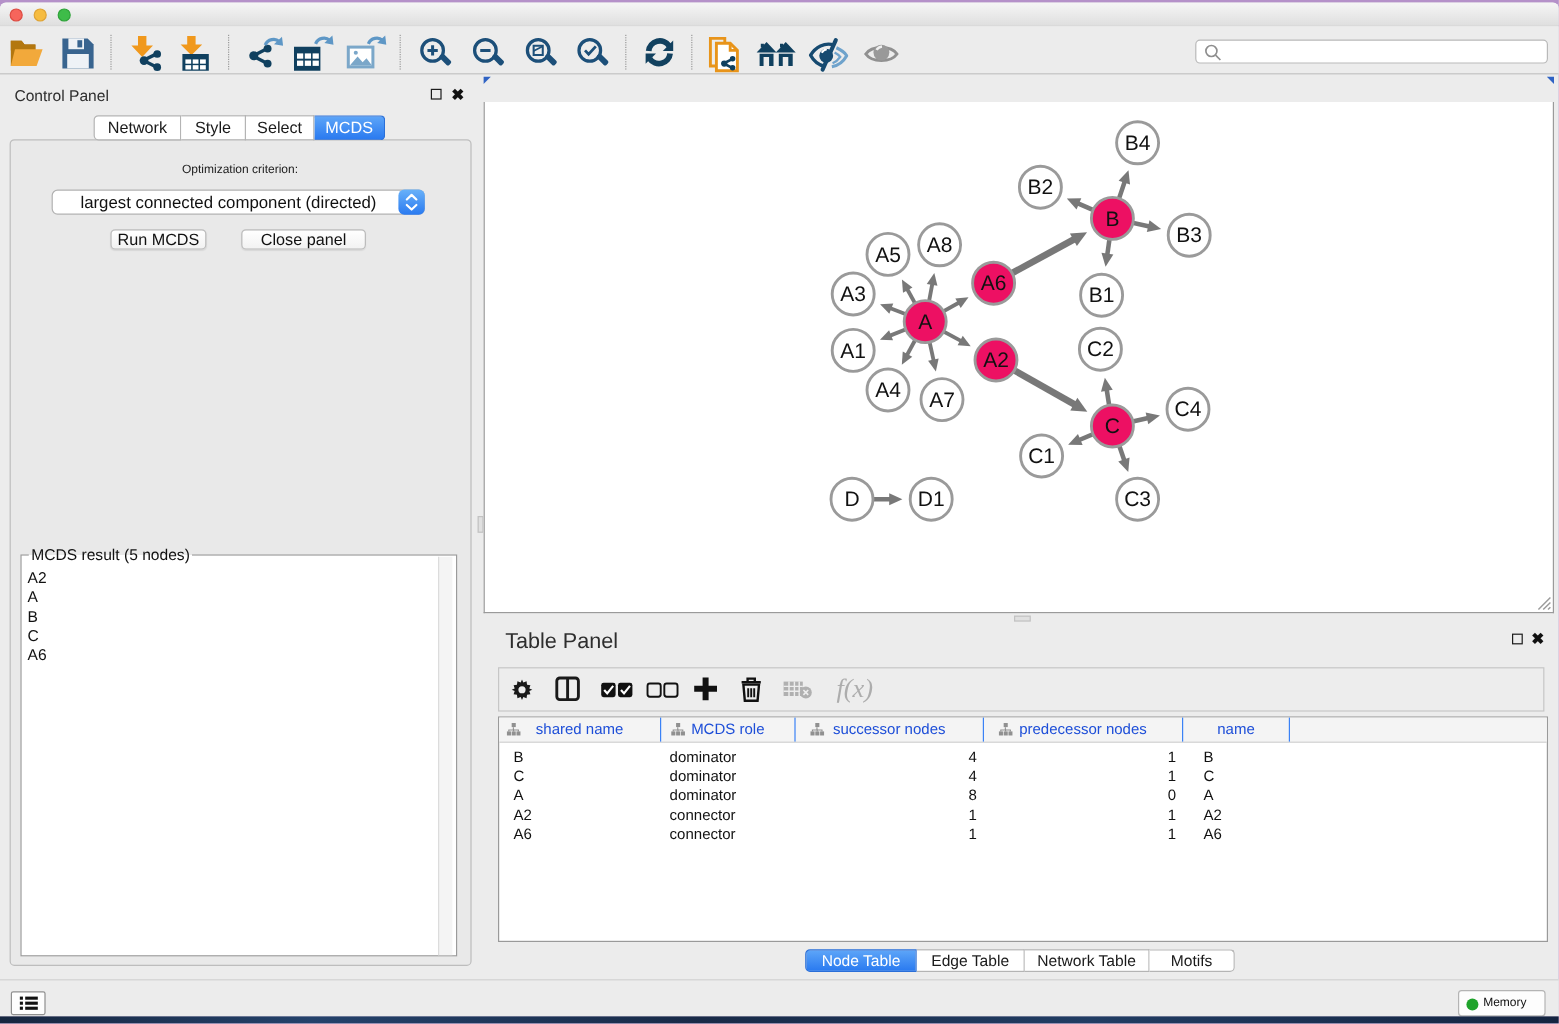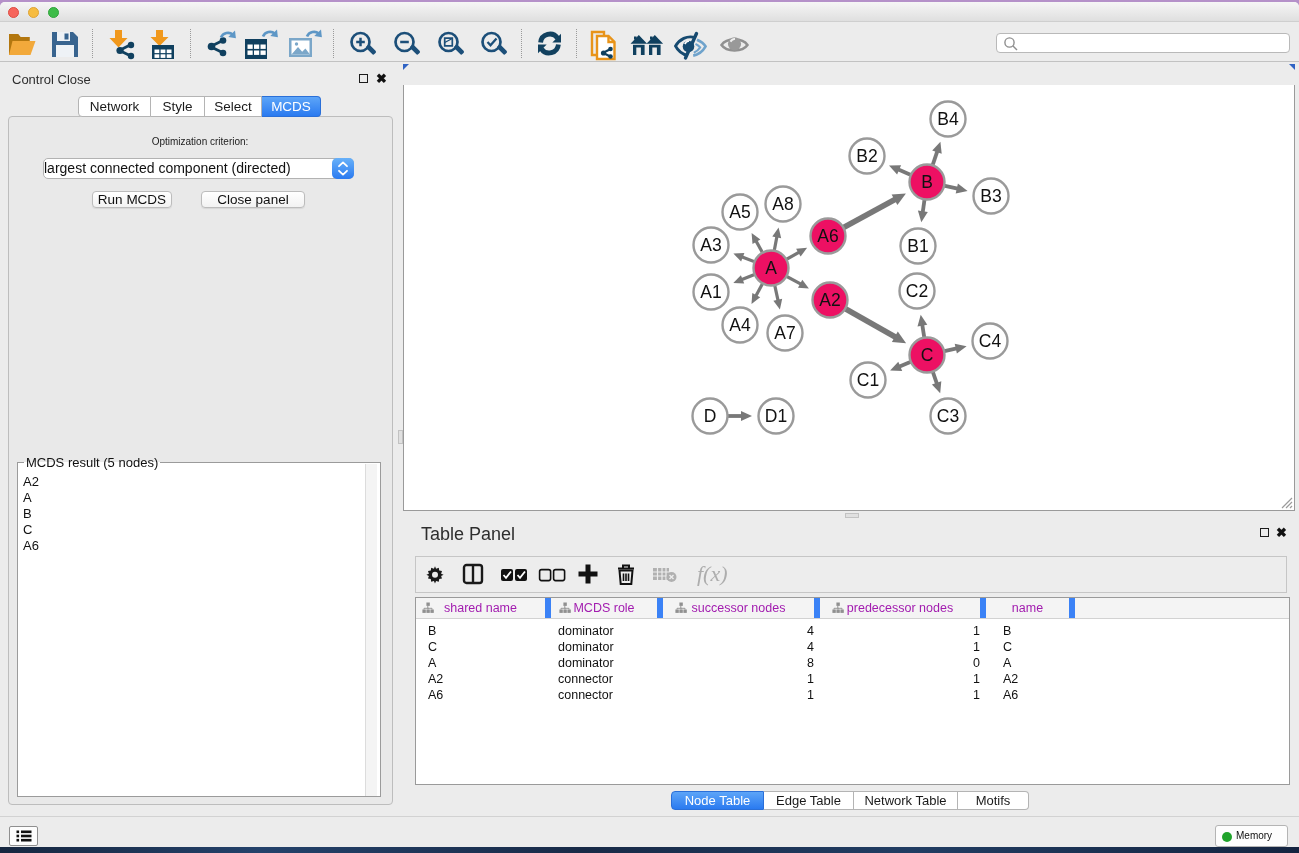--- a/index.html
+++ b/index.html
@@ -21,39 +21,39 @@
   #cp-title { position:absolute; left:12px; top:72px; font-size:13px; color:#2e2e2e; }
   .panebtn-sq { position:absolute; width:9px; height:9px; border:1.6px solid #1c1c1c; }
   .panebtn-x { position:absolute; font-size:13px; font-weight:bold; color:#111; }
   #cp-content { position:absolute; left:8px; top:116px; width:385px; height:689px; background:#e9e9e9; border:1px solid #bdbdbd; border-radius:4px; }
   #cp-tabs { position:absolute; left:78px; top:96px; height:21px; display:flex; z-index:5; }
   .seg { height:21px; background:#fff; border:1px solid #b4b4b4; border-left:none; font-size:13.5px; color:#1a1a1a; text-align:center; line-height:20px; }
   .seg.first { border-left:1px solid #b4b4b4; border-radius:4px 0 0 4px; }
   .seg.last { border-radius:0 4px 4px 0; }
   .seg.sel { background:linear-gradient(#5da5f8,#2a7af0); color:#fff; border-color:#2a6fd8; }
   #opt-label { position:absolute; left:0; top:136px; width:400px; text-align:center; font-size:10px; color:#1c1c1c; }
-  #selectbox { position:absolute; left:43px; top:158px; width:311px; height:21px; background:#fff; border:1px solid #b2b2b2; border-radius:5px; font-size:14px; color:#111; line-height:19px; padding-left:0; }
+  #selectbox { position:absolute; left:43px; top:158px; width:311px; height:21px; background:#fff; border:1px solid #b2b2b2; border-radius:5px; font-size:14px; color:#111; line-height:19px; padding-left:23px; }
   #selectbox .stepper { position:absolute; right:-1px; top:-1px; width:22px; height:21px; border-radius:5px; background:linear-gradient(#68b1f9,#2a7af0); }
   .btn { position:absolute; height:17px; background:linear-gradient(#ffffff,#f2f2f2); border:1px solid #bcbcbc; border-radius:4px; font-size:13.5px; color:#111; text-align:center; line-height:15px; box-shadow:0 1px 1px rgba(0,0,0,0.08); }
   #fieldset { position:absolute; left:17px; top:462px; width:364px; height:335px; border:1px solid #9b9b9b; background:#fff;padding-left:32px; }
   #fieldset .legend { position:absolute; left:6px; top:-8px; padding:0 2px; font-size:13px; color:#111; background:linear-gradient(#e9e9e9 50%, #ffffff 50%); }
   #fieldset .sb { position:absolute; right:3px; top:1px; width:12px; height:332px; background:#f4f4f4; border-left:1px solid #dcdcdc; }
   #fieldset .items { position:absolute; left:5px; top:11px; font-size:13px; color:#111; line-height:16px; }
   
   #gwin { position:absolute; left:403px; top:64px; width:892px; height:447px; }
   #gtitle { position:absolute; left:0; top:0; width:892px; height:21px; background:linear-gradient(#f4f4f4,#d8d8d8); border:1px solid #a8a8a8; border-bottom:1px solid #8e8e8e; border-radius:4px 4px 0 0; }
   #gtitle .title { position:absolute; width:100%; text-align:center; top:3px; font-size:13px; color:#333; }
   #gcanvas { position:absolute; left:0; top:21px; width:892px; height:426px; background:#fff; border:1px solid #9a9a9a; border-top:none; }
   .corner { position:absolute; width:0; height:0; z-index:6; }
   
   #tp-title { position:absolute; left:421px; top:524px; font-size:18px; color:#2e2e2e; }
   #tp-toolbar { position:absolute; left:415px; top:556px; width:872px; height:37px; background:#ededed; border:1px solid #c6c6c6; }
   #tp-table { position:absolute; left:415px; top:597px; width:875px; height:188px; background:#fff; border:1px solid #9a9a9a; }
   #tp-header { position:absolute; left:0; top:0; width:873px; height:21px; background:#f4f4f4; border-bottom:1px solid #d2d2d2; }
-  .hcell { position:absolute; top:0; height:20px; border-right:6px solid #3b82f6; text-align:center; font-size:12.5px; color:#a21caf; line-height:20px; }
+  .hcell { position:absolute; top:0; height:20px; border-right:1px solid #3b82f6; text-align:center; font-size:12.5px; color:#1d4ed8; line-height:20px; }
   .trow { position:absolute; font-size:12.5px; color:#111; height:16px; line-height:16px; }
   #tp-tabs { position:absolute; left:671px; top:791px; height:19px; display:flex; }
   .seg2 { height:19px; background:#fff; border:1px solid #b4b4b4; border-left:none; font-size:13px; color:#1a1a1a; text-align:center; line-height:18px; }
   
   #statusbar { position:absolute; left:0; top:816px; width:1299px; height:31px; background:#ececec; border-top:1px solid #d2d2d2; }
   #listbtn { position:absolute; left:9px; top:9px; width:29px; height:20px; background:#fdfdfd; border:1px solid #8f8f8f; border-radius:2px; }
   #membtn { position:absolute; right:11px; top:8px; width:73px; height:22px; background:#fdfdfd; border:1px solid #b4b4b4; border-radius:3px; font-size:10px; color:#111; }
   #deskstrip { position:absolute; left:0; top:847px; width:1299px; height:6px; background:linear-gradient(90deg,#16263f,#24426b 20%,#182a47 45%,#213d63 70%,#142440); }
 </style>
 </head>
@@ -209,21 +209,21 @@
         <path d="M10.4 8.6 a6.2 6.2 0 0 1 4.6 -2.9" stroke="#f0f0f0" stroke-width="2" fill="none"></path>
       </svg></div>
   <div id="searchbox">
       <svg width="16" height="16" style="position:absolute;left:6px;top:2px" viewBox="0 0 16 16">
         <circle cx="6.5" cy="6.5" r="4.6" fill="none" stroke="#8e8e8e" stroke-width="1.4"></circle>
         <path d="M10 10 l4 4" stroke="#8e8e8e" stroke-width="1.4"></path>
       </svg>
     </div>
 </div>
 
-<div id="cp-title">Control Close</div>
+<div id="cp-title">Control Panel</div>
 <div class="panebtn-sq" style="left:359px; top:74px;"></div>
 <div class="panebtn-x" style="left:376px; top:71px;">✖</div>
 <div id="cp-content"></div>
 <div id="cp-tabs">
   <div class="seg first" style="width:73px;">Network</div>
   <div class="seg" style="width:54px;">Style</div>
   <div class="seg" style="width:57px;">Select</div>
   <div class="seg last sel" style="width:59px;">MCDS</div>
 </div>
 <div id="opt-label">Optimization criterion:</div>

